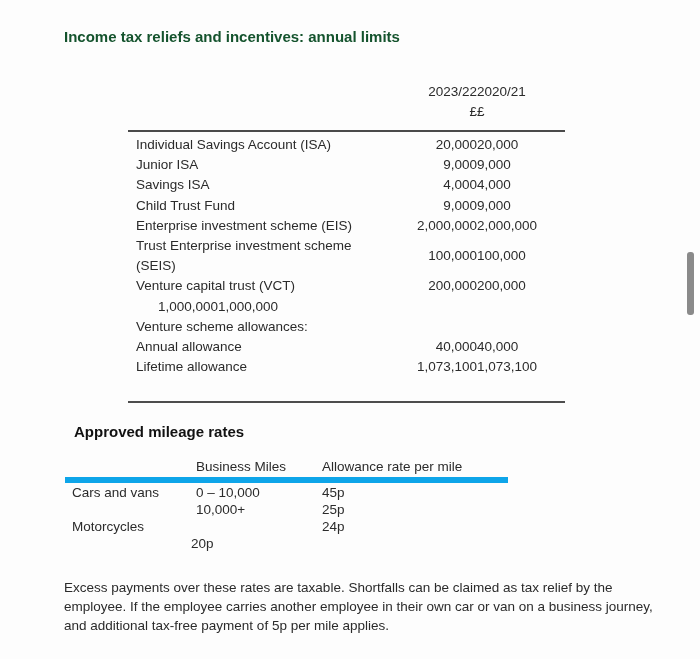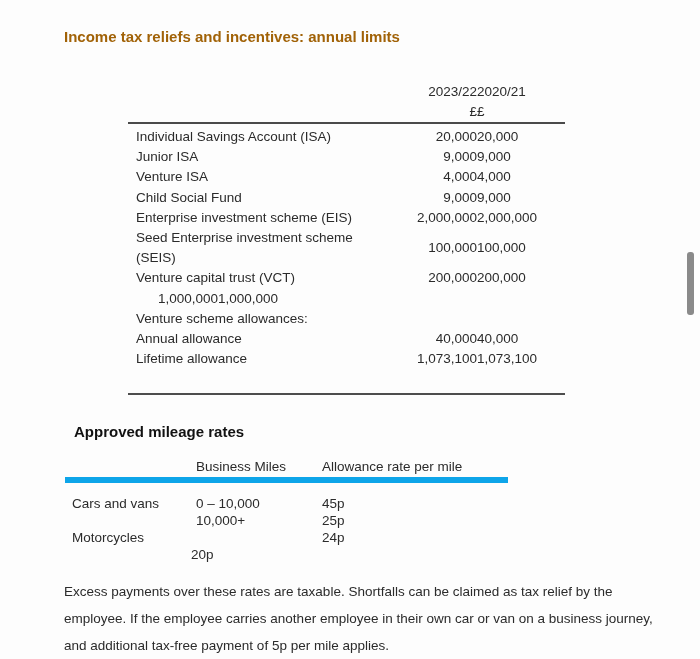--- a/index.html
+++ b/index.html
@@ -6,51 +6,52 @@
   html, body { width: 700px; height: 659px; }
   body {
     position: relative;
     background: #fdfdfd;
     font-family: "Liberation Sans", sans-serif;
     color: #2b2b2b;
     overflow: hidden;
   }
   .doc-title {
     position: absolute; left: 64px; top: 28px;
-    font-size: 15px; font-weight: bold; color: #a16207;
+    font-size: 15px; font-weight: bold; color: #14532d;
   }
   
   .t1 { position: absolute; left: 128px; top: 80px; width: 437px; font-size: 13.5px; }
   .t1-head { padding-top: 2px; }
   .t1-hrow { display: flex; line-height: 20px; }
   .t1 .c-label { flex: 1 1 auto; padding-left: 8px; min-width: 0; }
   .t1 .c-v1 { width: 90px; text-align: right; flex: 0 0 auto; }
   .t1 .c-v2 { width: 88px; padding-right: 8px; flex: 0 0 auto; }
   .t1-body {
     border-top: 2px solid #4a4a4a;
     border-bottom: 2px solid #4d4d4d;
     padding: 3px 0 24px 0;
+    margin-top: 8px;
   }
   .t1-row { display: flex; align-items: center; line-height: 20.2px; }
   
   .sec-title {
     position: absolute; left: 74px; top: 423px;
     font-size: 15px; font-weight: bold; color: #121212;
   }
   .t2 { position: absolute; left: 65px; top: 458px; width: 443px; font-size: 13.5px; }
   .t2-hrow { display: flex; line-height: 17px; padding-bottom: 2px; border-bottom: 6px solid #0ea5e9; }
   .t2-row { display: flex; line-height: 17px; }
   .t2 .c-veh { width: 131px; padding-left: 7px; flex: 0 0 auto; }
   .t2 .c-miles { width: 126px; flex: 0 0 auto; }
   .t2 .c-rate { flex: 1 1 auto; }
-  .t2-body { padding-top: 12px; }
+  .t2-body { padding-top: 1px; }
   
   .footnote {
     position: absolute; left: 64px; top: 578px; width: 592px;
-    font-size: 13.5px; line-height: 27px; color: #2b2b2b;
+    font-size: 13.5px; line-height: 19px; color: #2b2b2b;
   }
   
   .scroll-thumb {
     position: absolute; left: 687px; top: 252px;
     width: 7px; height: 63px;
     background: #8a8a8a; border-radius: 3px;
   }
 </style>
 </head>
 <body>
@@ -75,36 +76,36 @@
       <span class="c-label">Individual Savings Account (ISA)</span>
       <span class="c-v1">20,000</span>
       <span class="c-v2">20,000</span>
     </div>
     <div class="t1-row">
       <span class="c-label">Junior ISA</span>
       <span class="c-v1">9,000</span>
       <span class="c-v2">9,000</span>
     </div>
     <div class="t1-row">
-      <span class="c-label">Venture ISA</span>
+      <span class="c-label">Savings ISA</span>
       <span class="c-v1">4,000</span>
       <span class="c-v2">4,000</span>
     </div>
     <div class="t1-row">
-      <span class="c-label">Child Social Fund</span>
+      <span class="c-label">Child Trust Fund</span>
       <span class="c-v1">9,000</span>
       <span class="c-v2">9,000</span>
     </div>
     <div class="t1-row">
       <span class="c-label">Enterprise investment scheme (EIS)</span>
       <span class="c-v1">2,000,000</span>
       <span class="c-v2">2,000,000</span>
     </div>
     <div class="t1-row">
-      <span class="c-label">Seed Enterprise investment scheme (SEIS)</span>
+      <span class="c-label">Trust Enterprise investment scheme (SEIS)</span>
       <span class="c-v1">100,000</span>
       <span class="c-v2">100,000</span>
     </div>
     <div class="t1-row">
       <span class="c-label">Venture capital trust (VCT)</span>
       <span class="c-v1">200,000</span>
       <span class="c-v2">200,000</span>
     </div>
     <div class="t1-row">
       <span class="c-v1">1,000,000</span>

